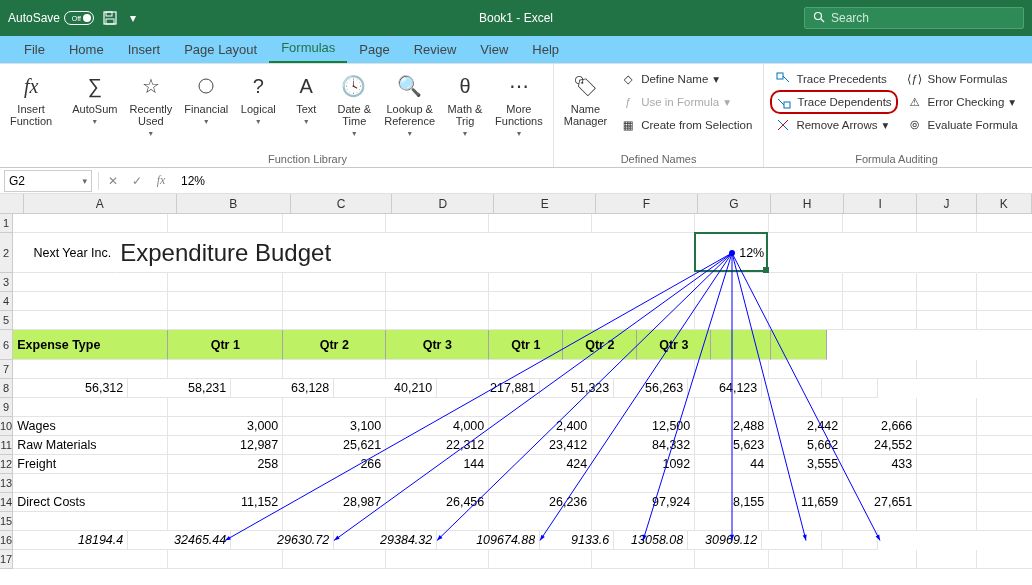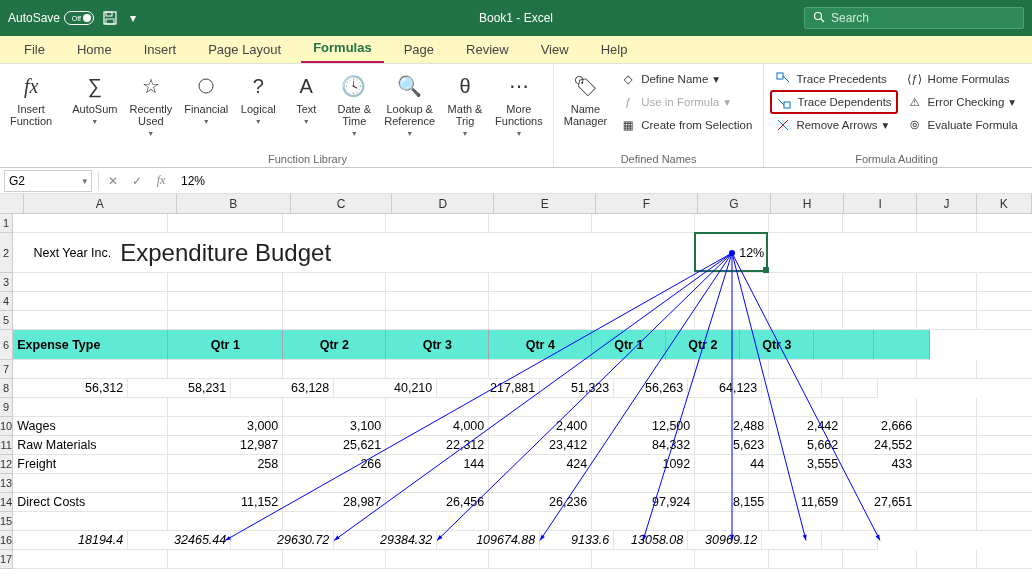--- a/index.html
+++ b/index.html
@@ -12,35 +12,35 @@
 .tb-autosave-toggle { width: 30px; height: 14px; border: 1px solid #fff; border-radius: 8px; display: flex; align-items: center; justify-content: flex-end; padding: 0 2px; font-size: 7px; cursor: pointer; }
 .tb-toggle-knob { width: 8px; height: 8px; background: #fff; border-radius: 50%; }
 .tb-save-icon { width: 16px; height: 16px; display: flex; align-items: center; justify-content: center; cursor: pointer; }
 .tb-dd { cursor: pointer; padding: 0 4px; }
 .tb-center { position: absolute; left: 50%; transform: translateX(-50%); font-size: 12px; }
 .tb-search { position: absolute; right: 8px; display: flex; align-items: center; gap: 6px; background: #2e8b57; border: 1px solid #4ba377; border-radius: 2px; padding: 2px 8px; width: 220px; height: 22px; cursor: text; }
 .tb-search input { background: transparent; border: none; color: #0f172a; font-size: 12px; outline: none; width: 100%; }
 .tb-search input::placeholder { color: #d0e8d8; }
 
 
-.ribbon-tabs { height: 28px; background: #fef9c3; border-bottom: 1px solid #e0e0e0; display: flex; align-items: flex-end; gap: 8px; padding-left: 12px; font-size: 13px; color: #444; }
+.ribbon-tabs { height: 28px; background: #7dd3fc; border-bottom: 1px solid #e0e0e0; display: flex; align-items: flex-end; gap: 0; padding-left: 12px; font-size: 13px; color: #444; }
 .rtab { padding: 6px 12px; cursor: pointer; }
-.rtab.active { color: #217346; border-bottom: 2px solid #be185d; font-weight: 700; }
+.rtab.active { color: #217346; border-bottom: 2px solid #15803d; font-weight: 400; }
 
 
 .ribbon { background: #fff; border-bottom: 1px solid #c8c8c8; height: 104px; display: flex; }
 .rgroup { border-right: 1px solid #e4e4e4; display: flex; flex-direction: column; justify-content: space-between; padding: 4px 6px 2px; }
 .rgroup-body { display: flex; align-items: flex-start; gap: 4px; flex: 1; }
 .rgroup-label { text-align: center; font-size: 11px; color: #666; padding-top: 2px; }
 .rbtn-lg { display: flex; flex-direction: column; align-items: center; justify-content: flex-start; gap: 3px; padding: 4px 4px; cursor: pointer; font-size: 11px; color: #333; min-width: 44px; text-align: center; line-height: 1.1; }
 .rbtn-lg .ico { height: 28px; display: flex; align-items: center; justify-content: center; font-size: 20px; color: #333; }
 .rbtn-lg .arrow { font-size: 8px; color: #666; }
 .rbtn-sm { display: flex; align-items: center; gap: 5px; padding: 3px 5px; cursor: pointer; font-size: 11.5px; color: #333; white-space: nowrap; }
 .rbtn-sm .ico { width: 16px; height: 16px; display: inline-flex; align-items: center; justify-content: center; }
-.rbtn-sm.highlight { border: 2px solid #c00000; border-radius: 3px; padding: 2px 4px; margin: -1px 0; }
+.rbtn-sm.highlight { border: 2px solid #c00000; border-radius: 10px; padding: 2px 4px; margin: -1px 0; }
 .rcol { display: flex; flex-direction: column; gap: 1px; }
 
 
 .formula-bar { height: 26px; background: #fff; border-bottom: 1px solid #e0e0e0; display: flex; align-items: center; font-size: 12px; }
 .namebox { width: 88px; height: 22px; border: 1px solid #ccc; margin: 12px 4px; padding: 0 4px; display: flex; align-items: center; justify-content: space-between; cursor: text; }
 .fb-btn { width: 24px; text-align: center; color: #888; cursor: pointer; }
 .fb-sep { width: 1px; height: 18px; background: #ddd; margin: 0 2px; }
 .fb-input { flex: 1; padding: 0 8px; }
 
 
@@ -59,21 +59,21 @@
 
 
 .cA { width: 155px; } .cB{width:115px;} .cC{width:103px;} .cD{width:103px;} .cE{width:103px;}
 .cF{width:103px;} .cG{width:74px;} .cH{width:74px;} .cI{width:74px;} .cJ{width:60px;} .cK{width:56px;}
 
 
 .row.title { height: 40px; }
 .row.title .cell { border-right-color: transparent; }
 .title-text { font-size: 24px; font-weight: 400; color: #222; }
 .row.hdr { height: 30px; }
-.row.hdr .cell { background: #5eead4; font-weight: 600; color: #000; border-right-color:#a6a6a6; }
+.row.hdr .cell { background: #bef264; font-weight: 600; color: #000; border-right-color:#a6a6a6; }
 .italic { font-style: italic; }
 
 
 .active-cell-border { position: absolute; border: 2px solid #217346; pointer-events: none; }
 .active-cell-border::after { content:''; position:absolute; right:-3px; bottom:-3px; width:6px; height:6px; background:#217346; }
 
 
 .arrows { position: absolute; top: 0; left: 0; pointer-events: none; }
 
 svg { overflow: visible; }
@@ -249,21 +249,21 @@
                 <line x1="2" y1="2" x2="12" y2="12" stroke="#0070c0"></line>
               </svg>
             </span>
             <span>Remove Arrows</span> 
             <span class="arrow">▾</span>
           </div>
       </div>
       <div class="rcol">
         <div class="rbtn-sm">
             <span class="ico">⟨ƒ⟩</span>
-            <span>Home Formulas</span>
+            <span>Show Formulas</span>
           </div>
         <div class="rbtn-sm">
             <span class="ico">⚠</span>
             <span>Error Checking</span> 
             <span class="arrow">▾</span>
           </div>
         <div class="rbtn-sm">
             <span class="ico">⦾</span>
             <span>Evaluate Formula</span>
           </div>
@@ -378,21 +378,20 @@
           <div class="cell cG txt"></div>
           <div class="cell cH txt"></div>
           <div class="cell cI txt"></div>
           <div class="cell cJ txt"></div>
           <div class="cell cK txt"></div>
         </div><div class="row hdr" style="height: 30px;">
           <div class="cell cA txt">Expense Type</div>
           <div class="cell cB num" style="justify-content: center;">Qtr 1</div>
           <div class="cell cC num" style="justify-content: center;">Qtr 2</div>
           <div class="cell cD num" style="justify-content: center;">Qtr 3</div>
-          <div class="cell cE num" style="justify-content: center;">Qtr 4</div>
           <div class="cell cG num" style="justify-content: center;">Qtr 1</div>
           <div class="cell cH num" style="justify-content: center;">Qtr 2</div>
           <div class="cell cI num" style="justify-content: center;">Qtr 3</div>
           <div class="cell cJ txt"></div>
           <div class="cell cK txt"></div>
         </div><div class="row">
           <div class="cell cA txt"></div>
           <div class="cell cB txt"></div>
           <div class="cell cC txt"></div>
           <div class="cell cD txt"></div>

